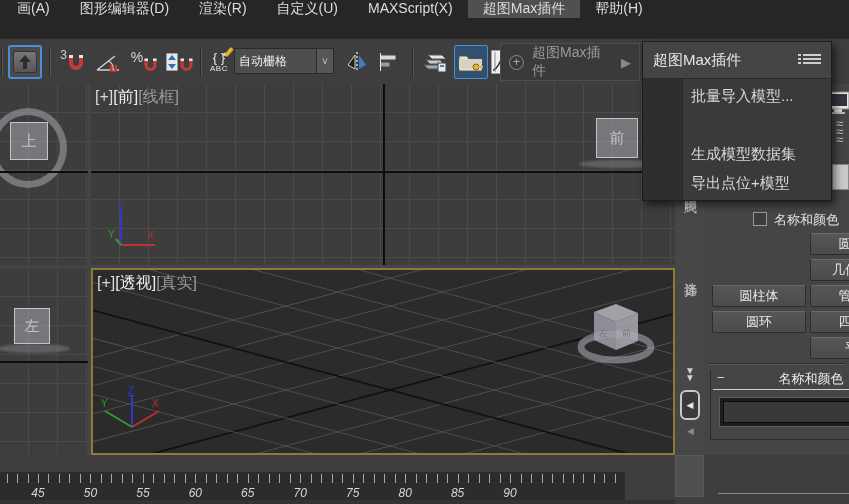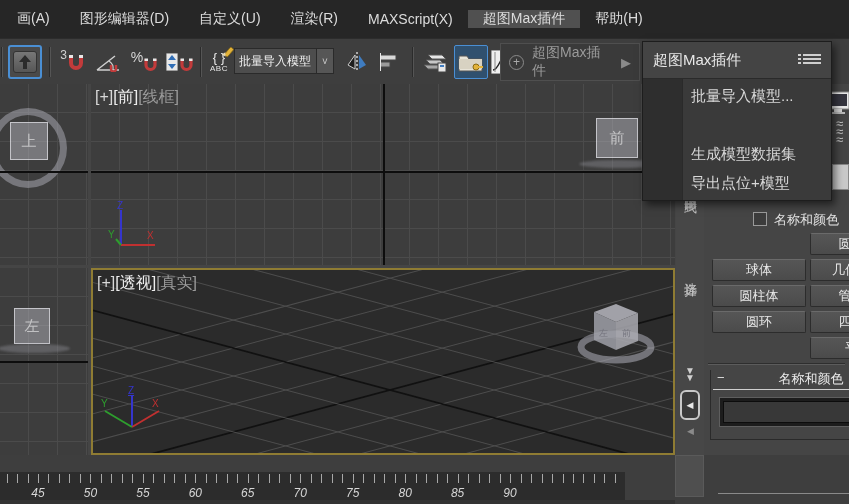--- a/index.html
+++ b/index.html
@@ -1,21 +1,21 @@
 <!DOCTYPE html>
 <html style="--menubar-bg: #262626; --menu-highlight: #505050; --toolbar-bg: #3e3e3e; --panel-bg: #454545; --viewport-bg: #3d3d3d; --viewport-dark-bg: #2b2b2b; --grid-line: #4b4b4b; --grid-dark: #0d0d0d; --dropdown-bg: #3a3a3a; --dropdown-header-bg: #444444; --dropdown-gutter: #2e2e2e; --ruler-bg: #2c2c2c; --accent-blue: #4a8fd4; --viewport-active-border: #8f7c33; --axis-x: #c03030; --axis-y: #2e9e2e; --axis-z: #3535cc;"><head>
 <meta charset="utf-8">
 <style>
   html,body{margin:0;padding:0;background:#222;}
   *{box-sizing:border-box;font-family:"Liberation Sans","DejaVu Sans",sans-serif;}
   .screen{position:relative;width:849px;height:504px;background:var(--panel-bg);overflow:hidden;}
 
   
   .menubar{position:absolute;left:0;top:0;width:849px;height:38px;background:var(--menubar-bg);
-    display:flex;align-items:center;padding-left:2px;}
+    display:flex;align-items:flex-start;padding-left:2px;}
   .menu-item{color:#dcdcdc;font-size:14px;display:flex;align-items:center;padding:0 15px;cursor:default;}
   .menu-item.active{background:var(--menu-highlight);}
 
   
   .toolbar{position:absolute;left:0;top:38px;width:849px;height:46px;background:var(--toolbar-bg);border-top:1px solid #2c2c2c;}
   .tb{position:absolute;top:6px;height:34px;display:flex;align-items:center;justify-content:center;}
   .tb-sep{position:absolute;top:8px;width:2px;height:30px;border-left:1px solid #2b2b2b;border-right:1px solid #555;}
   .upbtn{left:8px;width:34px;background:#4a4a4a;border:2px solid var(--accent-blue);border-radius:3px;}
   .keycap{width:24px;height:22px;background:linear-gradient(#777,#565656);border:1px solid #333;border-radius:3px;display:flex;align-items:center;justify-content:center;}
   .snaplbl{color:#d8d8d8;font-size:13px;margin-right:1px;}
@@ -101,22 +101,22 @@
   svg text{font-family:"Liberation Sans",sans-serif;}
 </style>
 </head>
 <body>
 
 <div class="screen">
 
   <div class="menubar">
       <div class="menu-item">画(A)</div>
       <div class="menu-item">图形编辑器(D)</div>
+      <div class="menu-item">渲染(R)</div>
       <div class="menu-item">自定义(U)</div>
-      <div class="menu-item">渲染(R)</div>
       <div class="menu-item">MAXScript(X)</div>
       <div class="menu-item active">超图Max插件</div>
       <div class="menu-item">帮助(H)</div>
     </div>
 
   <div class="toolbar">
     <div class="tb-sep" style="left:1px"></div>
     <div class="tb upbtn">
       <span class="keycap">
         <svg width="12" height="14" viewBox="0 0 12 14">
@@ -166,21 +166,21 @@
     <div class="tb" style="left:204px;width:30px;flex-direction:column;gap:0">
       <span style="color:#e8e8e8;font-size:13px;line-height:13px">{ }</span>
       <span style="color:#e8e8e8;font-size:8px;letter-spacing:.5px">ABC</span>
       <svg width="14" height="14" viewBox="0 0 14 14" style="position:absolute;right:-2px;top:2px">
         <rect x="5" y="0" width="4" height="10" rx="1" transform="rotate(40 7 5)" fill="#e2b23a" stroke="#8a6a10" stroke-width=".7"></rect>
         <polygon points="2,12 6,11 3,8" fill="#e8d8b0" transform="rotate(40 7 7)"></polygon>
       </svg>
     </div>
 
     <div class="combo">
-      <span class="combo-text">批量导入模型</span>
+      <span class="combo-text">自动栅格</span>
       <span class="combo-arrow">˅</span>
     </div>
 
     <div class="tb" style="left:342px;width:30px">
       <svg width="22" height="20" viewBox="0 0 22 20">
         <line x1="11" y1="0" x2="11" y2="20" stroke="#cfcfcf" stroke-width="1.5" stroke-dasharray="2 2"></line>
         <polygon points="9,3 9,17 2,13" fill="#1e1e1e" stroke="#cfcfcf" stroke-width="1"></polygon>
         <polygon points="13,3 13,17 20,13" fill="#3f7cc0"></polygon>
       </svg>
     </div>
@@ -326,21 +326,20 @@
     <div class="autogrid">
       <span class="checkbox"></span>
       <span class="autogrid-label">名称和颜色</span>
     </div>
 
     <div id="objrows">
         <div class="objrow" style="top: 149px;">
           <div class="objbtn right">圆锥体</div>
         </div>
         <div class="objrow" style="top: 175px;">
-          <div class="objbtn left">球体</div>
           <div class="objbtn right">几何球体</div>
         </div>
         <div class="objrow" style="top: 201px;">
           <div class="objbtn left">圆柱体</div>
           <div class="objbtn right">管状体</div>
         </div>
         <div class="objrow" style="top: 227px;">
           <div class="objbtn left">圆环</div>
           <div class="objbtn right">四棱锥</div>
         </div>

